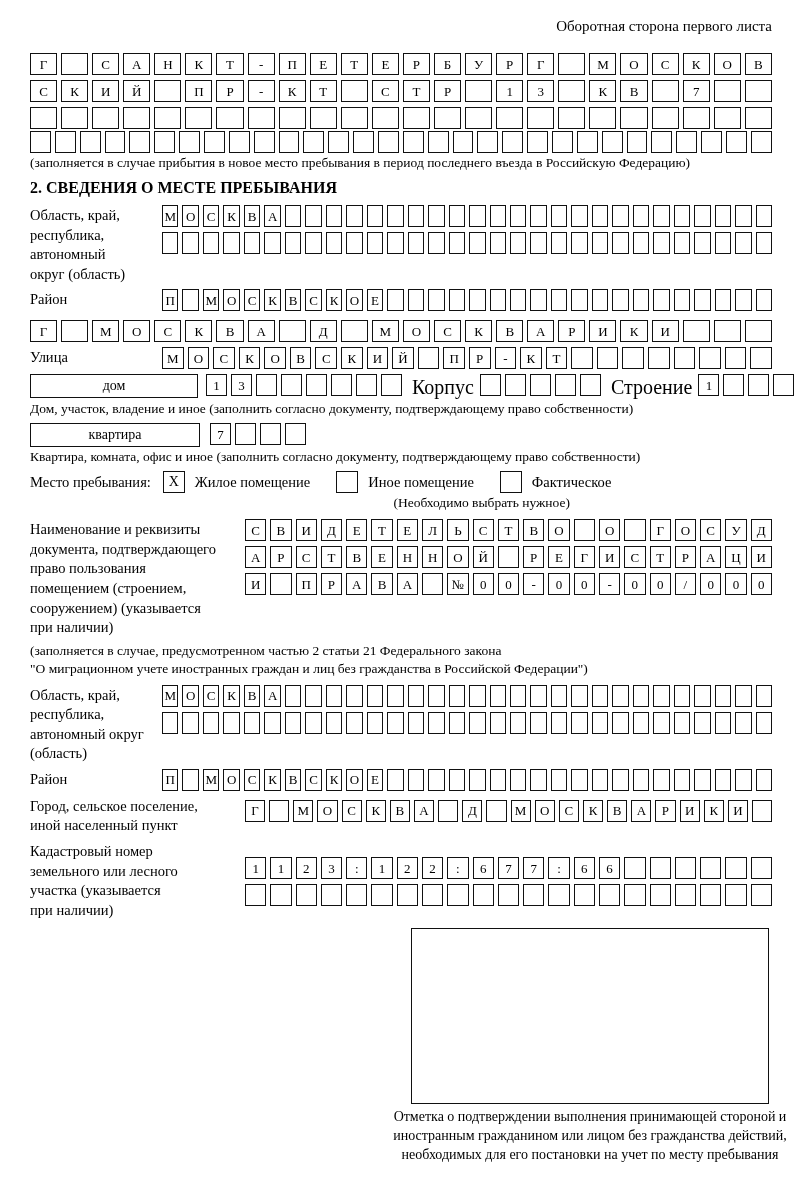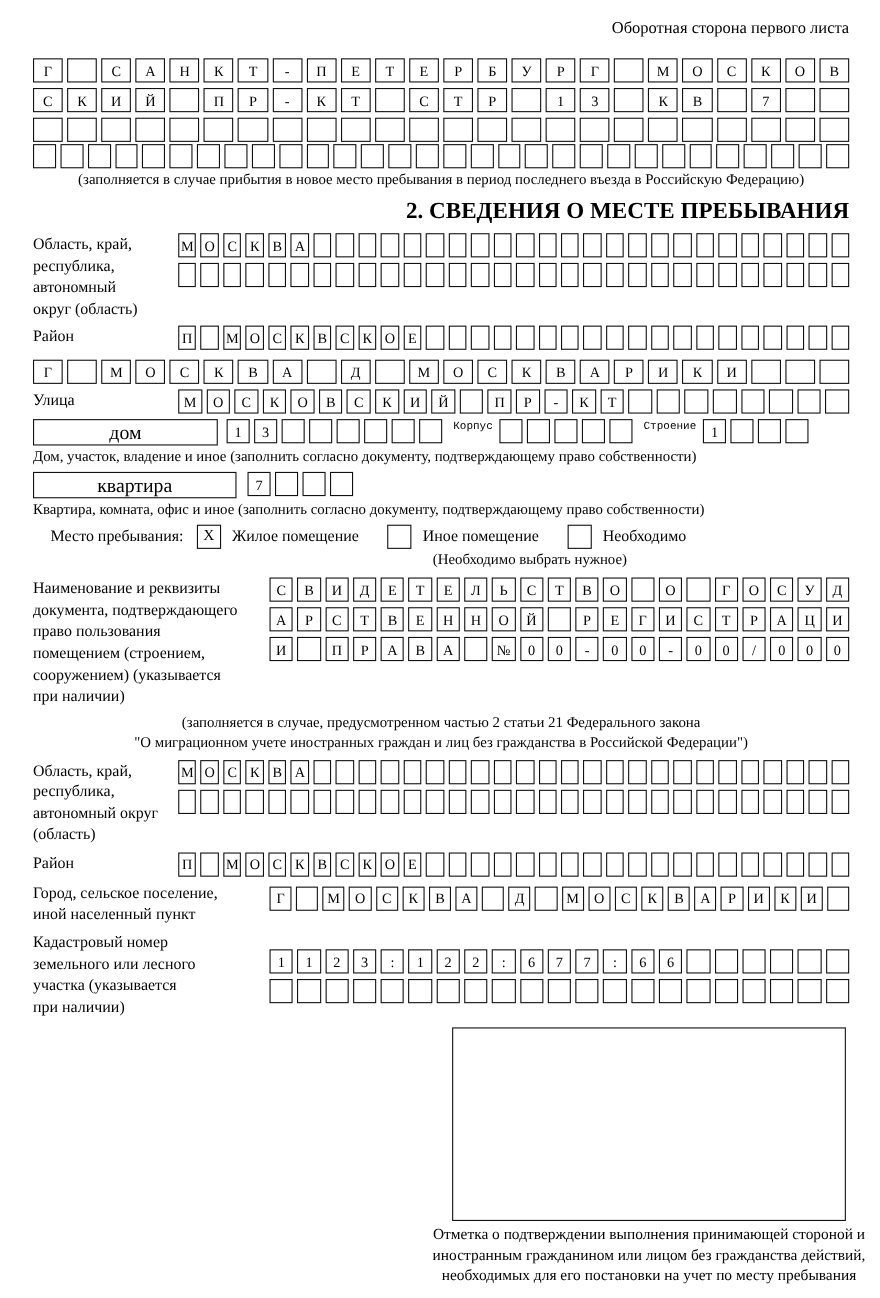--- a/index.html
+++ b/index.html
@@ -21,30 +21,30 @@
   .cellrow-stack { flex:1; display:flex; flex-direction:column; gap:5px; }
   .cell {
     flex:1; height:22px; border:1.5px solid #111;
     display:flex; align-items:center; justify-content:center;
     font-size:13px; line-height:1; min-width:0;
   }
   .cells-fixed { display:flex; gap:4px; flex:none; }
   .cells-fixed .cell { flex:none; width:21px; }
 
   .caption { font-size:13.5px; margin:2px 0 6px 0; }
-  .caption-center { text-align:center; }
-  .sec-title { text-align:right; font-weight:bold; font-size:21px; margin:8px 0 8px 0; }
+  .caption-center { }
+  .sec-title { text-align:left; font-weight:bold; font-size:16px; margin:8px 0 8px 0; }
 
   .wide-box {
     border:1.5px solid #111; height:24px; display:flex; align-items:center; justify-content:center;
-    font-size:18px; flex:none;
+    font-size:14px; flex:none;
   }
-  .inline-label { font-size:10px; padding:2px 6px 0 10px; flex:none;font-family:Liberation Mono, monospace; }
-
-  .chk-row { display:flex; align-items:center; margin:4px 0 2px 16px; }
+  .inline-label { font-size:20px; padding:2px 6px 0 10px; flex:none; }
+
+  .chk-row { display:flex; align-items:center; margin:4px 0 2px 0; }
   .chk-box { width:22px; height:22px; border:1.5px solid #111; display:flex; align-items:center;
     justify-content:center; font-size:14px; flex:none; }
   .chk-label { font-size:14.5px; margin:0 26px 0 10px; }
   .chk-note { text-align:right; font-size:13.5px; width:420px; margin:2px 0 8px 120px; }
 
   .stamp-wrap { width:430px; margin-left:345px; margin-top:8px; }
   .stamp-box { width:358px; height:176px; border:1.6px solid #111; margin:0 auto; }
   .stamp-note { font-size:14px; text-align:center; margin-top:4px; line-height:1.35; }
 
   .mb2{margin-bottom:2px;} .mb8{margin-bottom:8px;}
@@ -367,38 +367,38 @@
     <div class="cells-fixed">
         <div class="cell">1</div>
         <div class="cell"></div>
         <div class="cell"></div>
         <div class="cell"></div>
       </div>
   </div>
   <div class="caption">Дом, участок, владение и иное (заполнить согласно документу, подтверждающему право собственности)</div>
 
   <div class="row mb2">
-    <div class="wide-box" style="width:185px;">квартира</div>
+    <div class="wide-box" style="width:170px;">квартира</div>
     <div class="cells-fixed" style="margin-left:10px;">
         <div class="cell">7</div>
         <div class="cell"></div>
         <div class="cell"></div>
         <div class="cell"></div>
       </div>
   </div>
   <div class="caption">Квартира, комната, офис и иное (заполнить согласно документу, подтверждающему право собственности)</div>
 
   <div class="chk-row">
     <span style="font-size:14.5px; margin-right:12px;">Место пребывания:</span>
     <span class="chk-box">X</span>
     <span class="chk-label">Жилое помещение</span>
     <span class="chk-box"></span>
     <span class="chk-label">Иное помещение</span>
     <span class="chk-box"></span>
-    <span class="chk-label">Необходимо</span>
+    <span class="chk-label">Фактическое</span>
   </div>
   <div class="chk-note">(Необходимо выбрать нужное)</div>
 
   <div class="row">
     <div class="row-label lw-212">Наименование и реквизиты
 документа, подтверждающего
 право пользования
 помещением (строением,
 сооружением) (указывается
 при наличии)</div>

